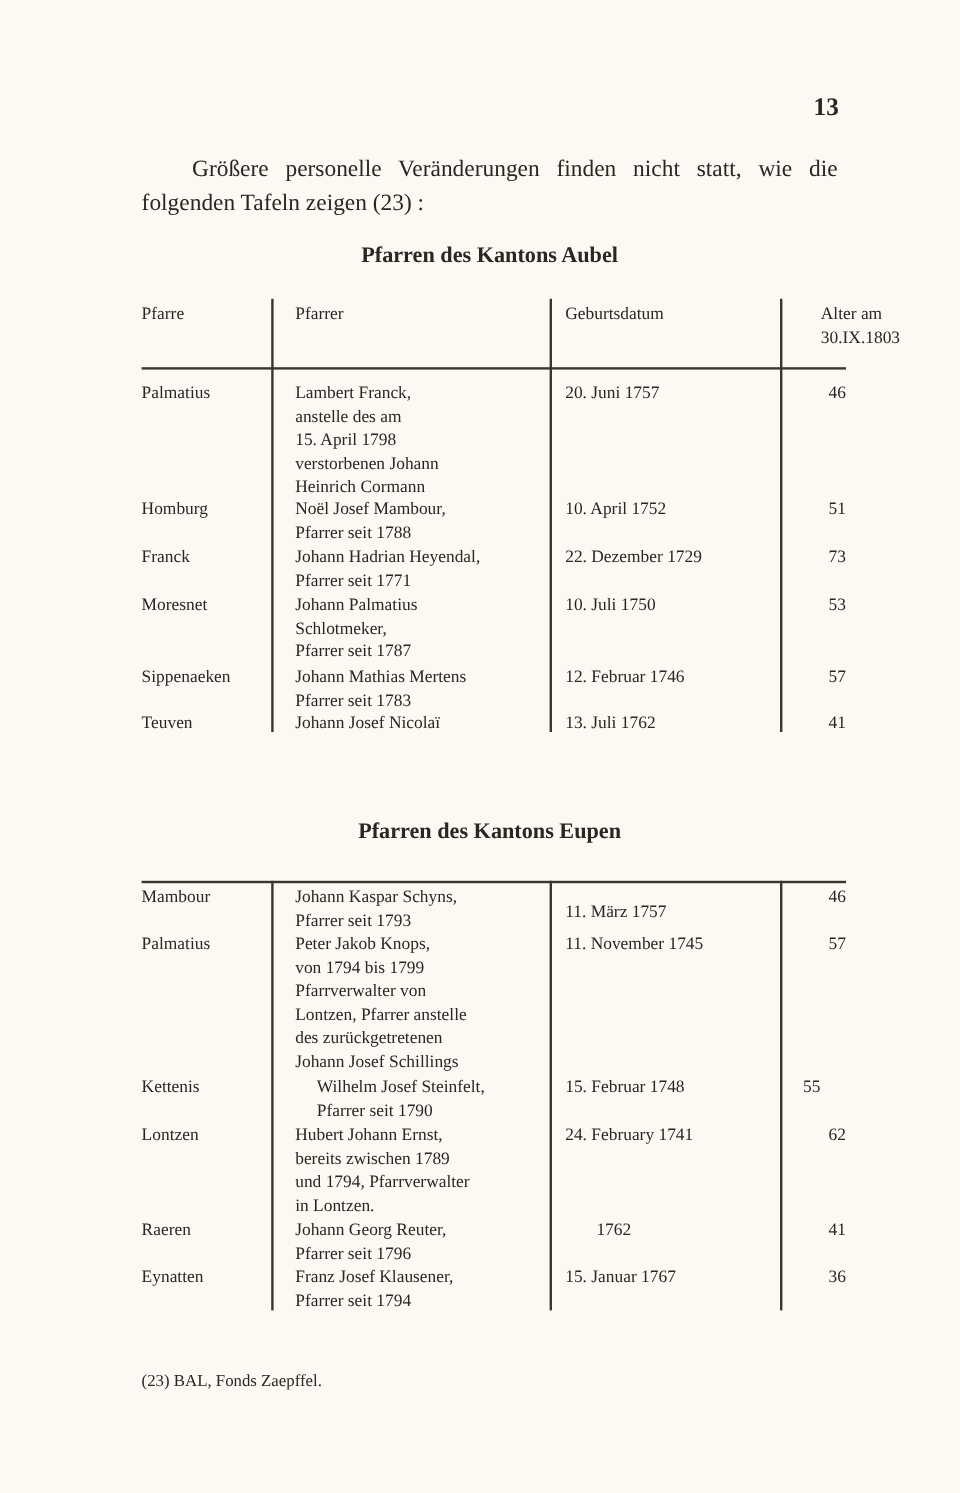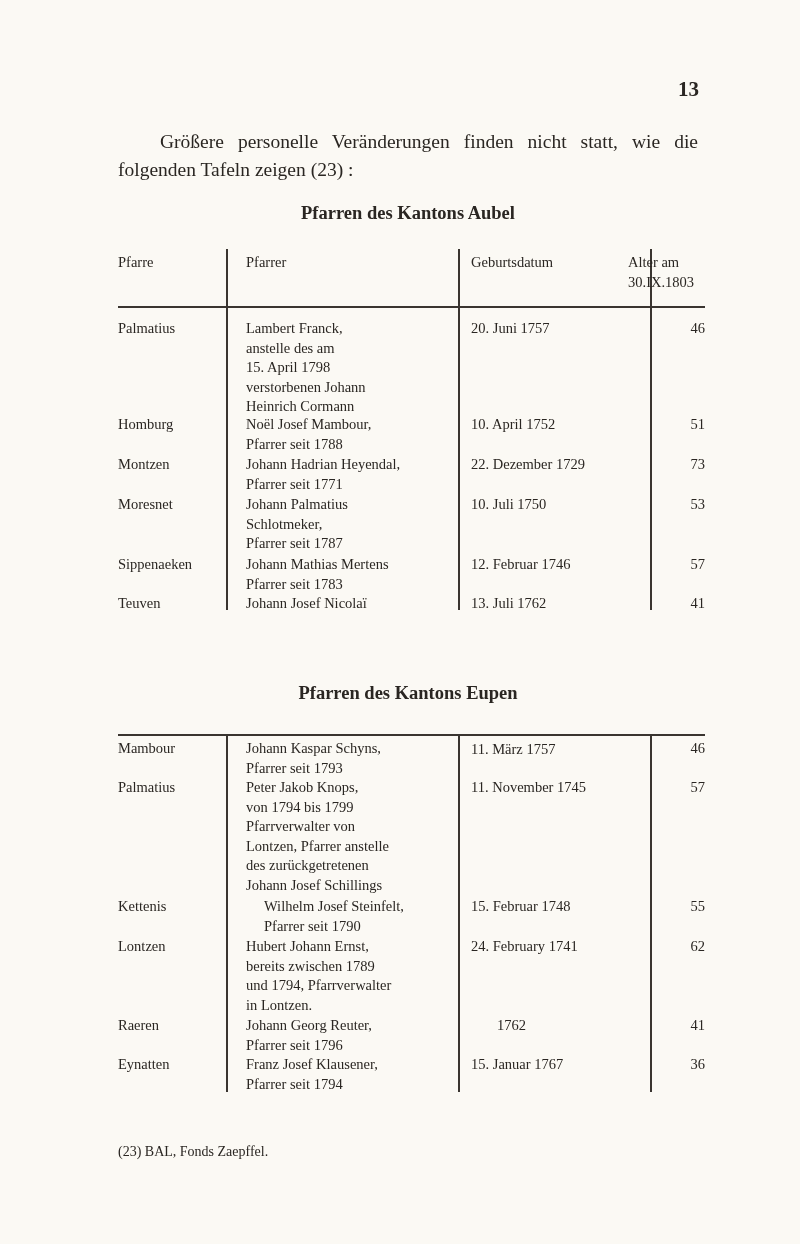--- a/index.html
+++ b/index.html
@@ -63,21 +63,21 @@
     background: #3a3530;
   }
   .cell {
     position: absolute;
     white-space: pre-line;
   }
   .c-parish { left: 0; width: 112px; }
   .c-priest { left: 128px; width: 210px; }
   .c-birth  { left: 353px; width: 170px; }
   .c-age    { left: 530px; width: 57px; text-align: right; }
-  .c-agehdr { left: 510px; width: 70px; text-align: left; }
+  .c-agehdr { left: 566px; width: 70px; text-align: left; }
 
   .footnote {
     position: absolute;
     top: 1144px;
     left: 118px;
     font-size: 14px;
   }
 </style>
 </head>
 <body>
@@ -115,21 +115,21 @@
 
   <div>
     <div class="cell c-parish" style="top:163px;">Homburg</div>
     <div class="cell c-priest" style="top:163px;">Noël Josef Mambour,
 Pfarrer seit 1788</div>
     <div class="cell c-birth" style="top:163px;">10. April 1752</div>
     <div class="cell c-age" style="top:163px;">51</div>
   </div>
 
   <div>
-    <div class="cell c-parish" style="top:203px;">Montzen</div>
+    <div class="cell c-parish" style="top:203px;">Franck</div>
     <div class="cell c-priest" style="top:203px;">Johann Hadrian Heyendal,
 Pfarrer seit 1771</div>
     <div class="cell c-birth" style="top:203px;">22. Dezember 1729</div>
     <div class="cell c-age" style="top:203px;">73</div>
   </div>
 
   <div>
     <div class="cell c-parish" style="top:243px;">Moresnet</div>
     <div class="cell c-priest" style="top:243px;">Johann Palmatius
 Schlotmeker,
@@ -161,42 +161,42 @@
   <div class="hline" style="left:0; top:0; width:587px;"></div>
 
   <div class="vline" style="left:108px; top:0; height:358px;"></div>
   <div class="vline" style="left:340px; top:0; height:358px;"></div>
   <div class="vline" style="left:532px; top:0; height:358px;"></div>
 
   <div>
     <div class="cell c-parish" style="top:5px;">Mambour</div>
     <div class="cell c-priest" style="top:5px;">Johann Kaspar Schyns,
 Pfarrer seit 1793</div>
-    <div class="cell c-birth" style="top:6px;">11. März 1757</div>
+    <div class="cell c-birth" style="top:17px;">11. März 1757</div>
     <div class="cell c-age" style="top:5px;">46</div>
   </div>
 
   <div>
     <div class="cell c-parish" style="top:44px;">Palmatius</div>
     <div class="cell c-priest" style="top:44px;">Peter Jakob Knops,
 von 1794 bis 1799
 Pfarrverwalter von
 Lontzen, Pfarrer anstelle
 des zurückgetretenen
 Johann Josef Schillings</div>
     <div class="cell c-birth" style="top:44px;">11. November 1745</div>
     <div class="cell c-age" style="top:44px;">57</div>
   </div>
 
   <div>
     <div class="cell c-parish" style="top:163px;">Kettenis</div>
     <div class="cell c-priest" style="top:163px;margin-left:18px;">Wilhelm Josef Steinfelt,
 Pfarrer seit 1790</div>
     <div class="cell c-birth" style="top:163px;">15. Februar 1748</div>
-    <div class="cell c-age" style="top:163px;">55</div>
+    <div class="cell c-age" style="top:163px;text-align:center;">55</div>
   </div>
 
   <div>
     <div class="cell c-parish" style="top:203px;">Lontzen</div>
     <div class="cell c-priest" style="top:203px;">Hubert Johann Ernst,
 bereits zwischen 1789
 und 1794, Pfarrverwalter
 in Lontzen.</div>
     <div class="cell c-birth" style="top:203px;">24. February 1741</div>
     <div class="cell c-age" style="top:203px;">62</div>

